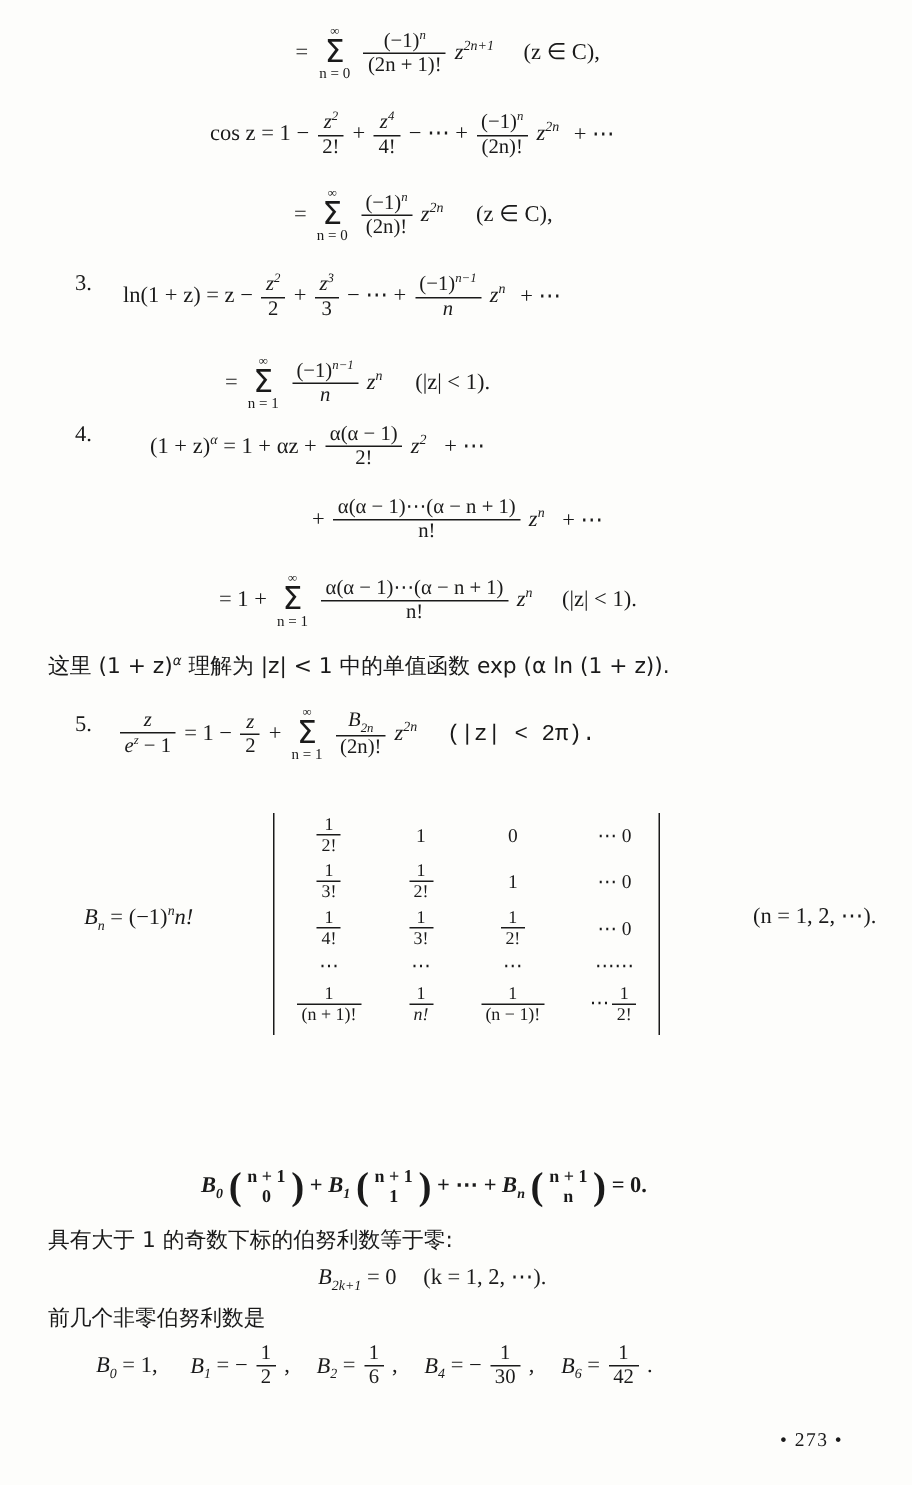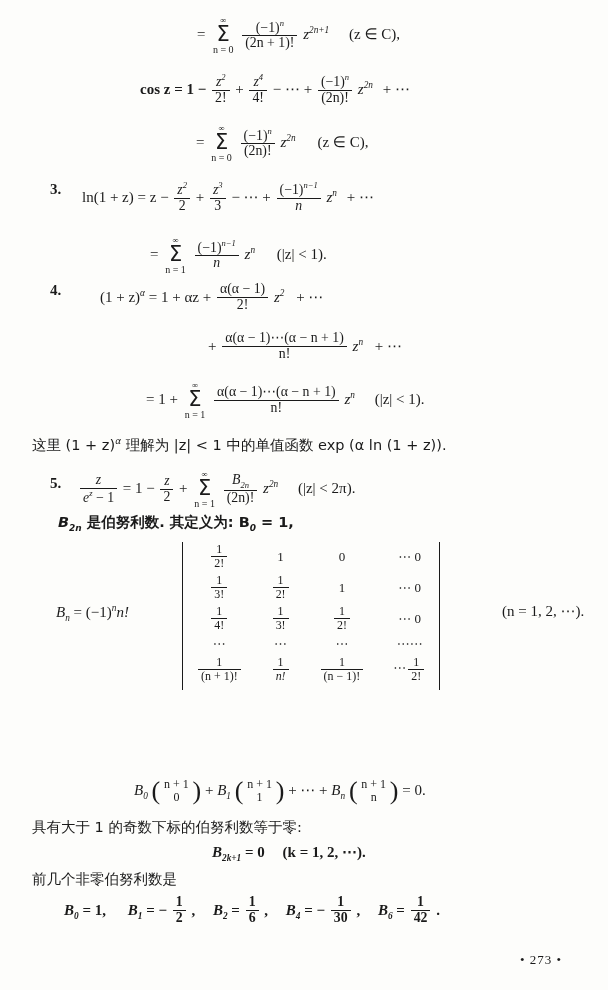--- a/index.html
+++ b/index.html
@@ -22,21 +22,21 @@
     background: #fdfdfb;
   }
   
   .mrow {
     position: absolute;
     white-space: nowrap;
     font-size: 15px;
     line-height: 1;
   }
   .it { font-style: italic; }
-  .bd { font-weight: bold; }
+  .bd { font-weight: normal; }
   .cn { font-family: "DejaVu Sans", sans-serif; font-size: 14.5px; }
 
   
   .frac {
     display: inline-block;
     vertical-align: middle;
     text-align: center;
     font-size: 0.92em;
     line-height: 1.08;
     margin: 0 2px;
@@ -240,26 +240,23 @@
     <span class="sum">
       <span class="top">∞</span>
       <span class="sym">Σ</span>
       <span class="bot">n = 1</span>
     </span>
     <span class="frac">
       <span class="num"><span class="it">B</span><sub class="e">2n</sub></span>
       <span class="den">(2n)!</span>
     </span>
     <span class="it">z</span><sup class="e">2n</sup>
-    <span style="margin-left:16px;">(|z| &lt; 2π).</span>
-  </div>
-
-  <div class="mrow cn" style="left:58px; top:515px;">
-    <span class="bd it">B</span><sub class="e bd">2n</sub><span class="bd"> 是伯努利数. 其定义为:  B</span><sub class="e bd">0</sub><span class="bd"> = 1,</span>
-  </div>
+    <span style="margin-left:16px;font-family:Liberation Mono, monospace;">(|z| &lt; 2π).</span>
+  </div>
+
 
   <div class="mrow" style="left:56px; top:604px;">
     <span class="it">B</span><sub class="e">n</sub>
     <span>= (−1)</span><sup class="e">n</sup><span class="it">n!</span>
   </div>
 
   <div class="det" style="left:182px; top:542px;">
     <div class="bar" style="left:0px; top:0px; height:148px;"></div>
     <div class="bar" style="right:0px; top:0px; height:148px;"></div>
     <table>
@@ -296,21 +293,21 @@
       </tr>
     </tbody>
       </table>
   </div>
 
   <div class="mrow" style="left:502px; top:604px;">
     <span>(n = 1, 2, ⋯).</span>
   </div>
 
 
-  <div class="mrow" style="left:134px; top:778px; font-size:15px;">
+  <div class="mrow" style="left:134px; top:778px; font-size:15px;font-weight:bold;">
     <span class="it">B</span><sub class="e">0</sub>
     <span style="display:inline-block; vertical-align:middle; font-size:26px; line-height:0.85;">(</span>
     <span style="display:inline-block; vertical-align:middle; text-align:center; line-height:1.1; font-size:12px;">
       <span style="display:block;">n + 1</span>
       <span style="display:block;">0</span>
     </span>
     <span style="display:inline-block; vertical-align:middle; font-size:26px; line-height:0.85;">)</span>
     <span>+</span>
     <span class="it">B</span><sub class="e">1</sub>
     <span style="display:inline-block; vertical-align:middle; font-size:26px; line-height:0.85;">(</span>

